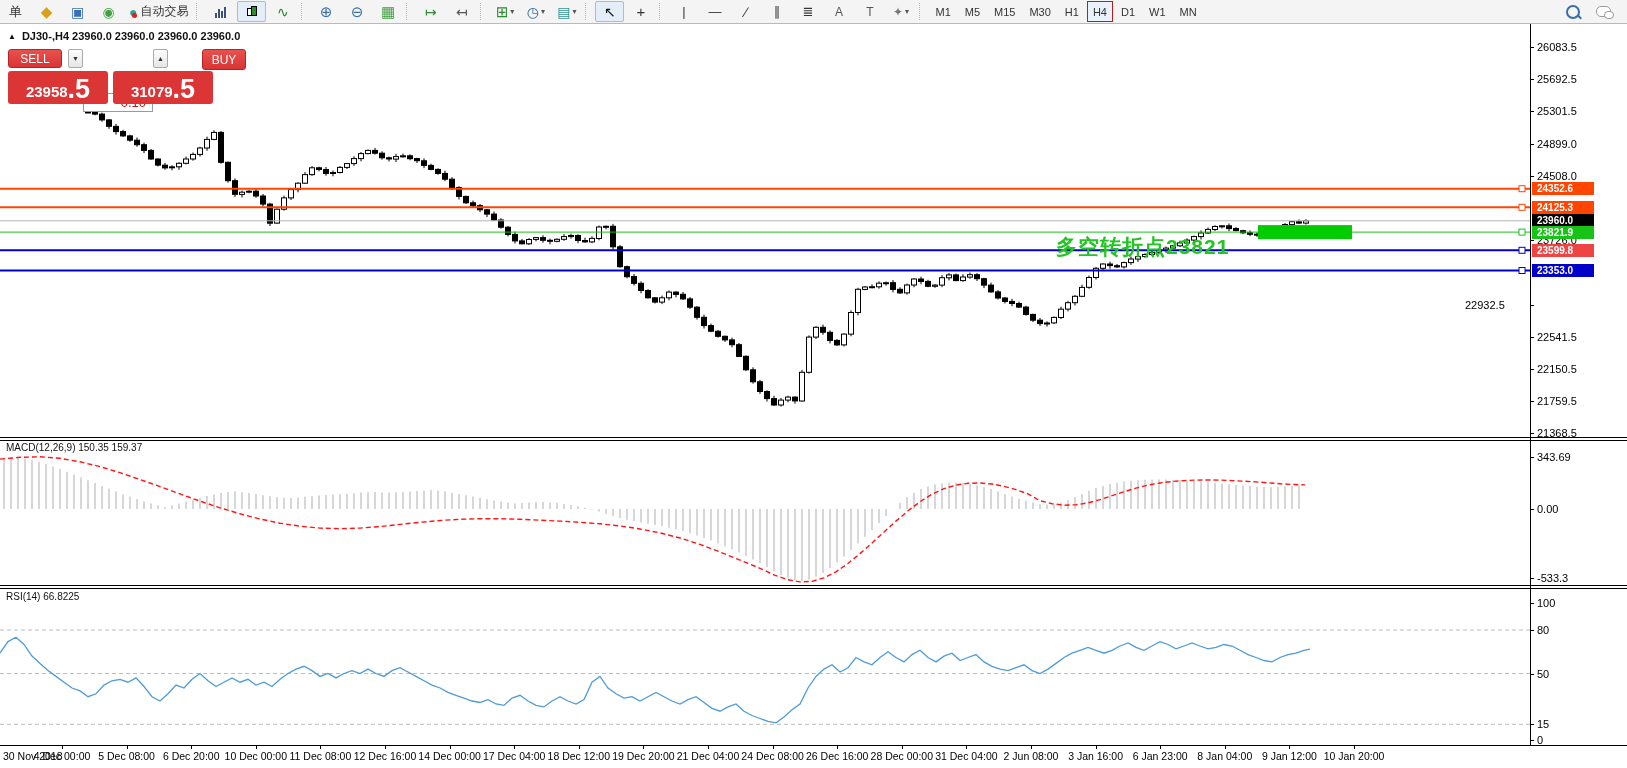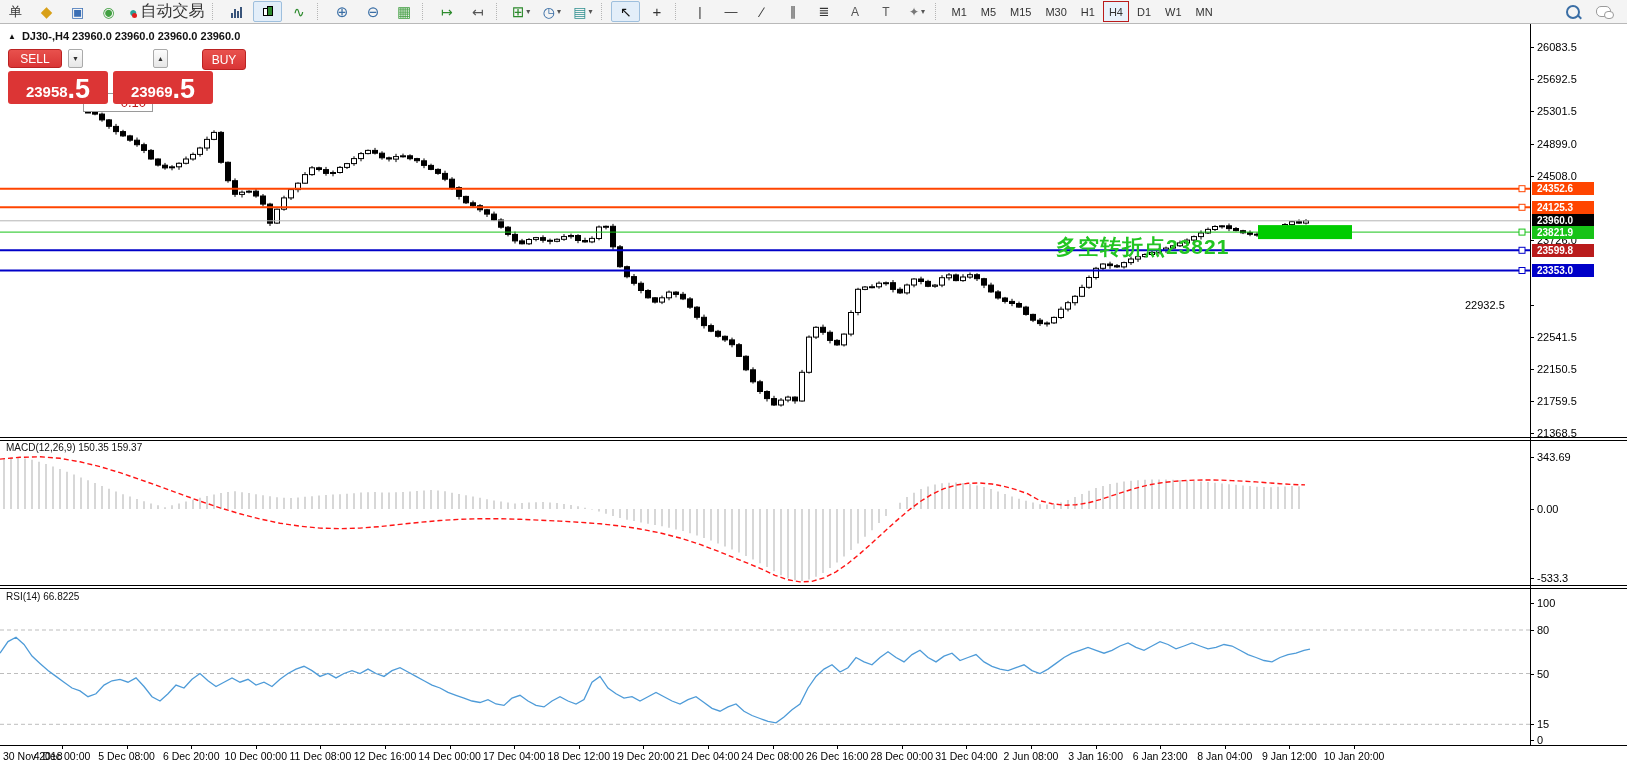--- a/index.html
+++ b/index.html
@@ -68,21 +68,21 @@
         <div class="glyph" style="color: rgb(216, 160, 24); font-size: 15px;">◆</div>
       </div>
       <div class="tool">
         <div class="glyph" style="color: rgb(59, 111, 181); font-size: 14px;">▣</div>
       </div>
       <div class="tool">
         <div class="glyph" style="color: rgb(65, 160, 65); font-size: 14px;">◉</div>
       </div>
       <div class="tool">
         <div class="glyph" style="color: rgb(42, 161, 152); font-size: 14px; position: relative; margin-right: 3px;">●<div class="dotred"></div></div>
-        <div style="font-size: 16px;">自动交易</div>
+        <div style="font-size: 12px;">自动交易</div>
       </div>
       <div class="sep"></div>
       <div class="tool">
         <div class="mini-bars">
           <i style="height: 5px;"></i>
           <i style="height: 9px;"></i>
           <i style="height: 7px;"></i>
           <i style="height: 11px;"></i>
         </div>
       </div>
@@ -757,21 +757,21 @@
       <div class="volbox">0.10</div>
       <div class="spin">▲</div>
       <div class="btn-red buyb">BUY</div>
     </div>
     <div class="prow">
       <div class="pbox" style="left:0;width:100px">
         <span class="main">23958</span>
         <span class="frac">.5</span>
       </div>
       <div class="pbox" style="left:105px;width:100px">
-        <span class="main">23969</span>
+        <span class="main">31079</span>
         <span class="frac">.5</span>
       </div>
     </div>
   </div>
 
   <div class="annotation" style="left: 1056px; top: 233px; color: rgb(34, 197, 34);">多空转折点23821</div>
 
   <div class="ind-label" style="top:442px">MACD(12,26,9) 150.35 159.37</div>
   <div class="ind-label" style="top:591px">RSI(14) 66.8225</div>
 
@@ -813,21 +813,21 @@
       <div class="tickmark" style="left: 1530px; top: 724.25px;"></div>
       <div class="tick-label" style="left: 1537px; top: 724.25px;">15</div>
       <div class="tickmark" style="left: 1530px; top: 740px;"></div>
       <div class="tick-label" style="left: 1537px; top: 740px;">0</div>
     </div>
   <div id="chips">
       <div class="chip" style="top: 182.2px; background: rgb(255, 69, 0);">24352.6</div>
       <div class="chip" style="top: 200.8px; background: rgb(255, 69, 0);">24125.3</div>
       <div class="chip" style="top: 214.3px; background: rgb(0, 0, 0);">23960.0</div>
       <div class="chip" style="top: 225.6px; background: rgb(23, 195, 23);">23821.9</div>
-      <div class="chip" style="top: 243.8px; background: #b91c1c;">23599.8</div>
+      <div class="chip" style="top: 243.8px; background: #ef4444;">23599.8</div>
       <div class="chip" style="top: 264px; background: rgb(0, 0, 200);">23353.0</div>
     </div>
   <div id="dates">
       <div class="date-label" style="left: 3px;">30 Nov 2018</div>
       <div class="date-label" style="left: 62px; transform: translateX(-50%);">4 Dec 00:00</div>
       <div class="dtick" style="left: 62px;"></div>
       <div class="date-label" style="left: 126.6px; transform: translateX(-50%);">5 Dec 08:00</div>
       <div class="dtick" style="left: 127px;"></div>
       <div class="date-label" style="left: 191.2px; transform: translateX(-50%);">6 Dec 20:00</div>
       <div class="dtick" style="left: 191px;"></div>

